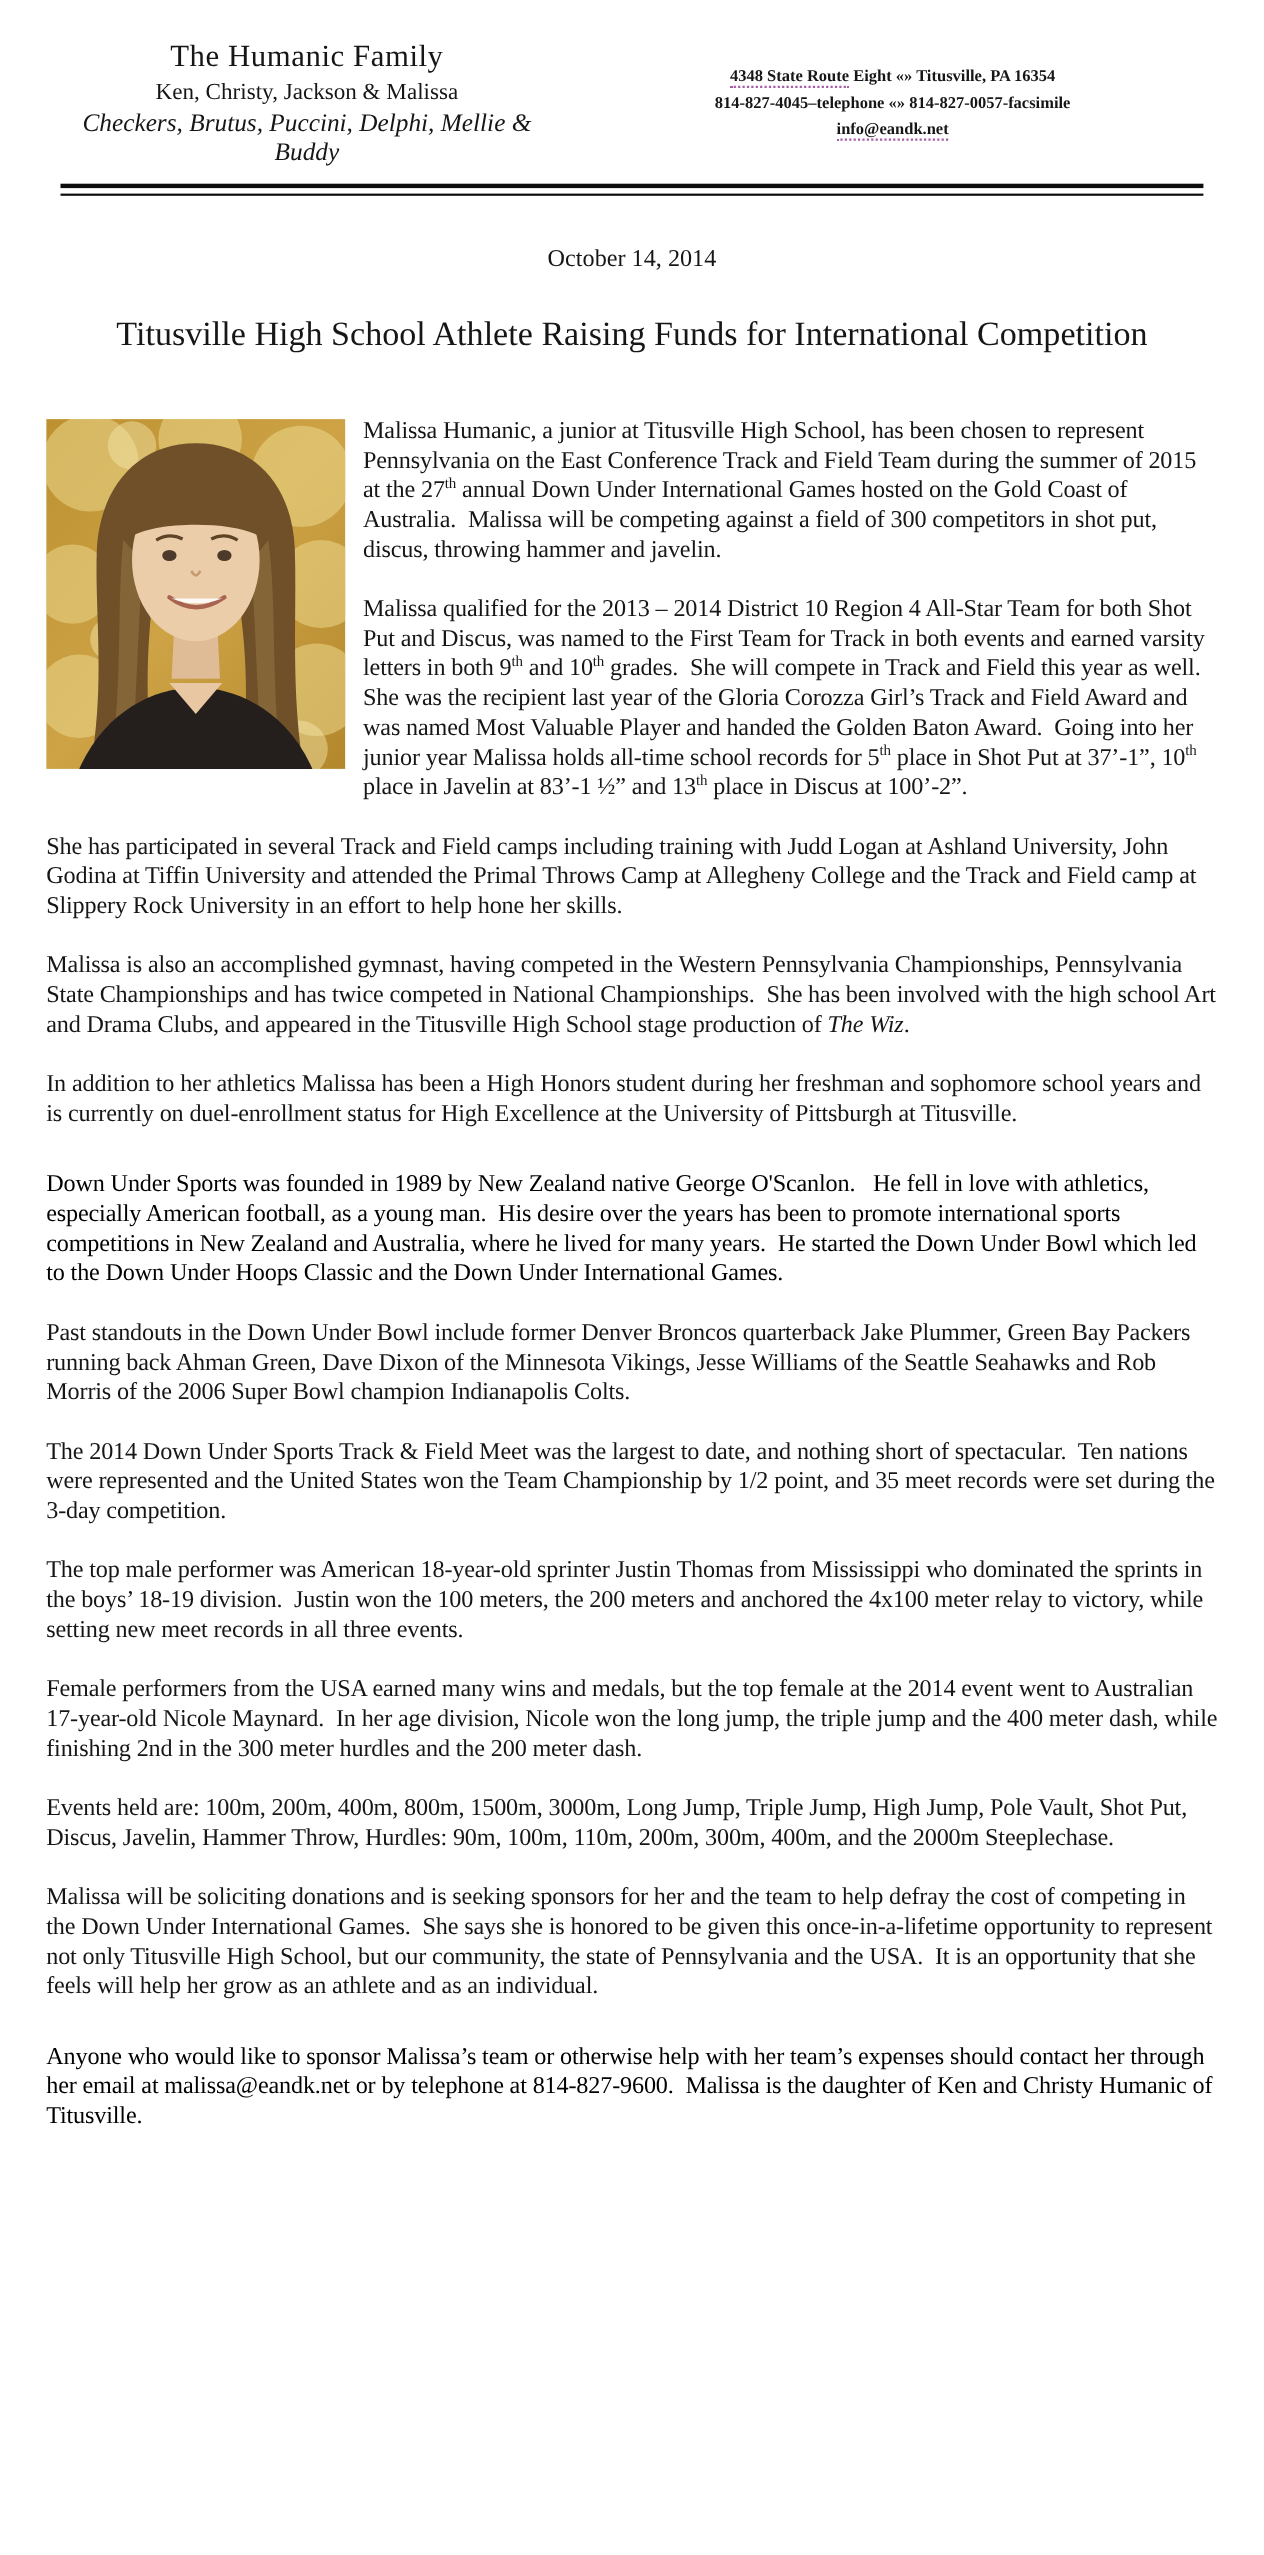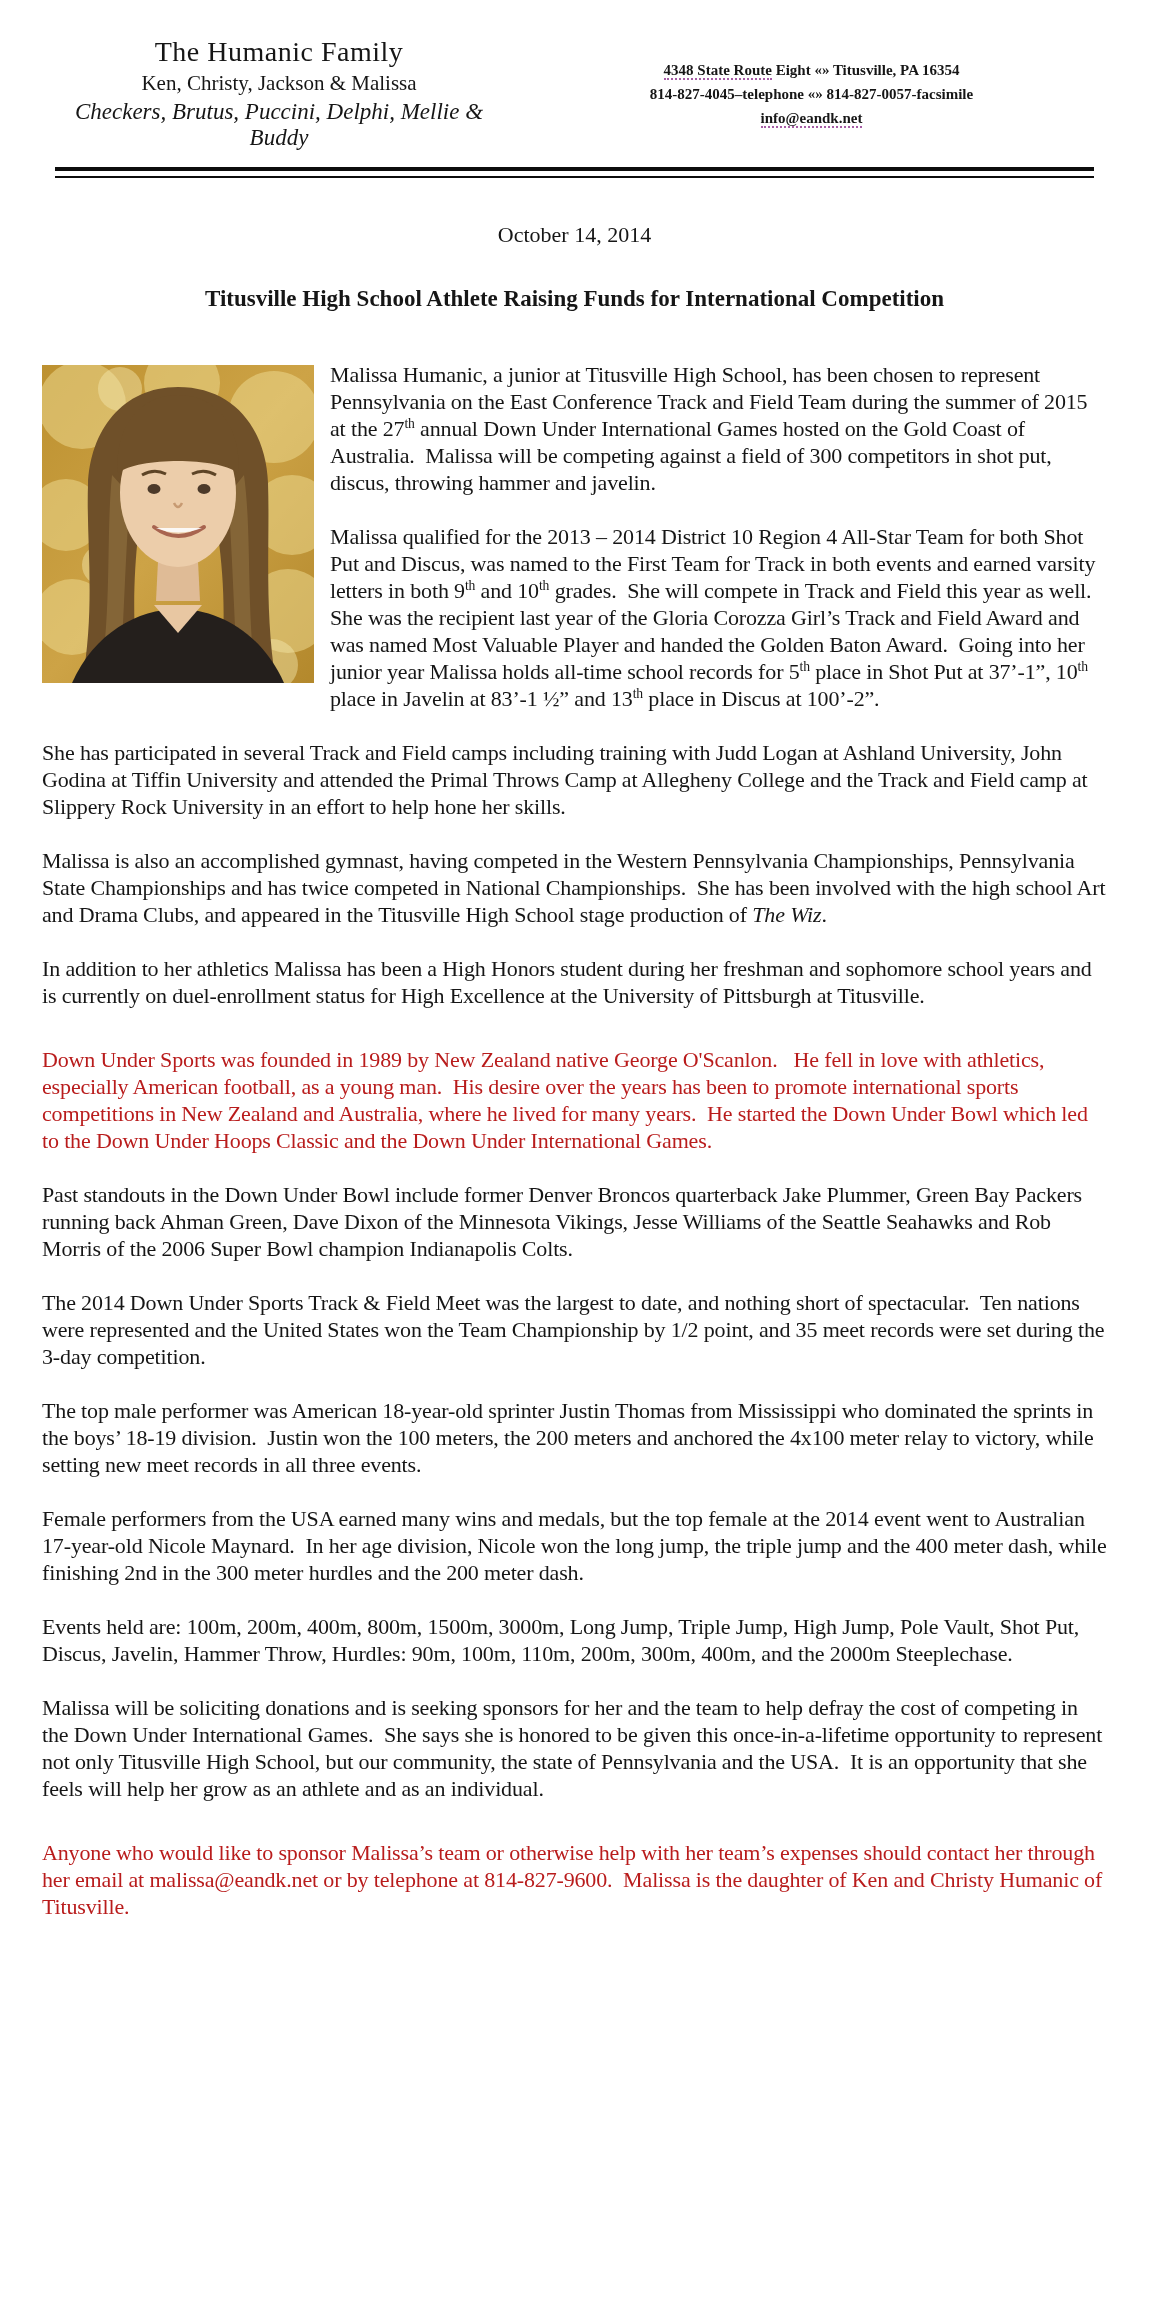--- a/index.html
+++ b/index.html
@@ -16,32 +16,32 @@
   .family-members { font-size:21px; margin-top:3px; }
   .family-pets { font-size:23px; font-style:italic; margin-top:3px; }
   .hdr-right .line { font-size:15px; line-height:24px; }
   .dotted { border-bottom:2px dotted #a65ca6; }
   .rule {
     margin:16px 55px 0 55px; height:5px;
     border-top:4px solid #0d0d0d; border-bottom:2px solid #0d0d0d;
   }
   
   .date { text-align:center; margin-top:44px; font-size:22px; }
-  .headline { text-align:center; margin-top:38px; font-size:23px; font-weight:bold; }
+  .headline { text-align:center; margin-top:38px; font-size:31px; font-weight:normal; }
   
   main { padding:34px 42px 20px 42px; }
   .photo {
     float:left; width:272px; height:318px; margin:4px 16px 6px 0; padding:0;
   }
   .photo svg { display:block; width:272px; height:318px; }
   .para {
     font-size:22px; line-height:27px; margin:0 0 27px 0;
     white-space:pre-wrap; letter-spacing:-0.15px;
   }
-  .para.gray { color:#b91c1c;margin-top:37px; }
+  .para.gray { color:#000000;margin-top:37px; }
   .italic { font-style:italic; }
   sup { font-size:0.62em; line-height:0; vertical-align:super; }
 </style>
 </head>
 <body>
 
 <div class="page">
 
   <header class="hdr">
     <div class="hdr-left">

